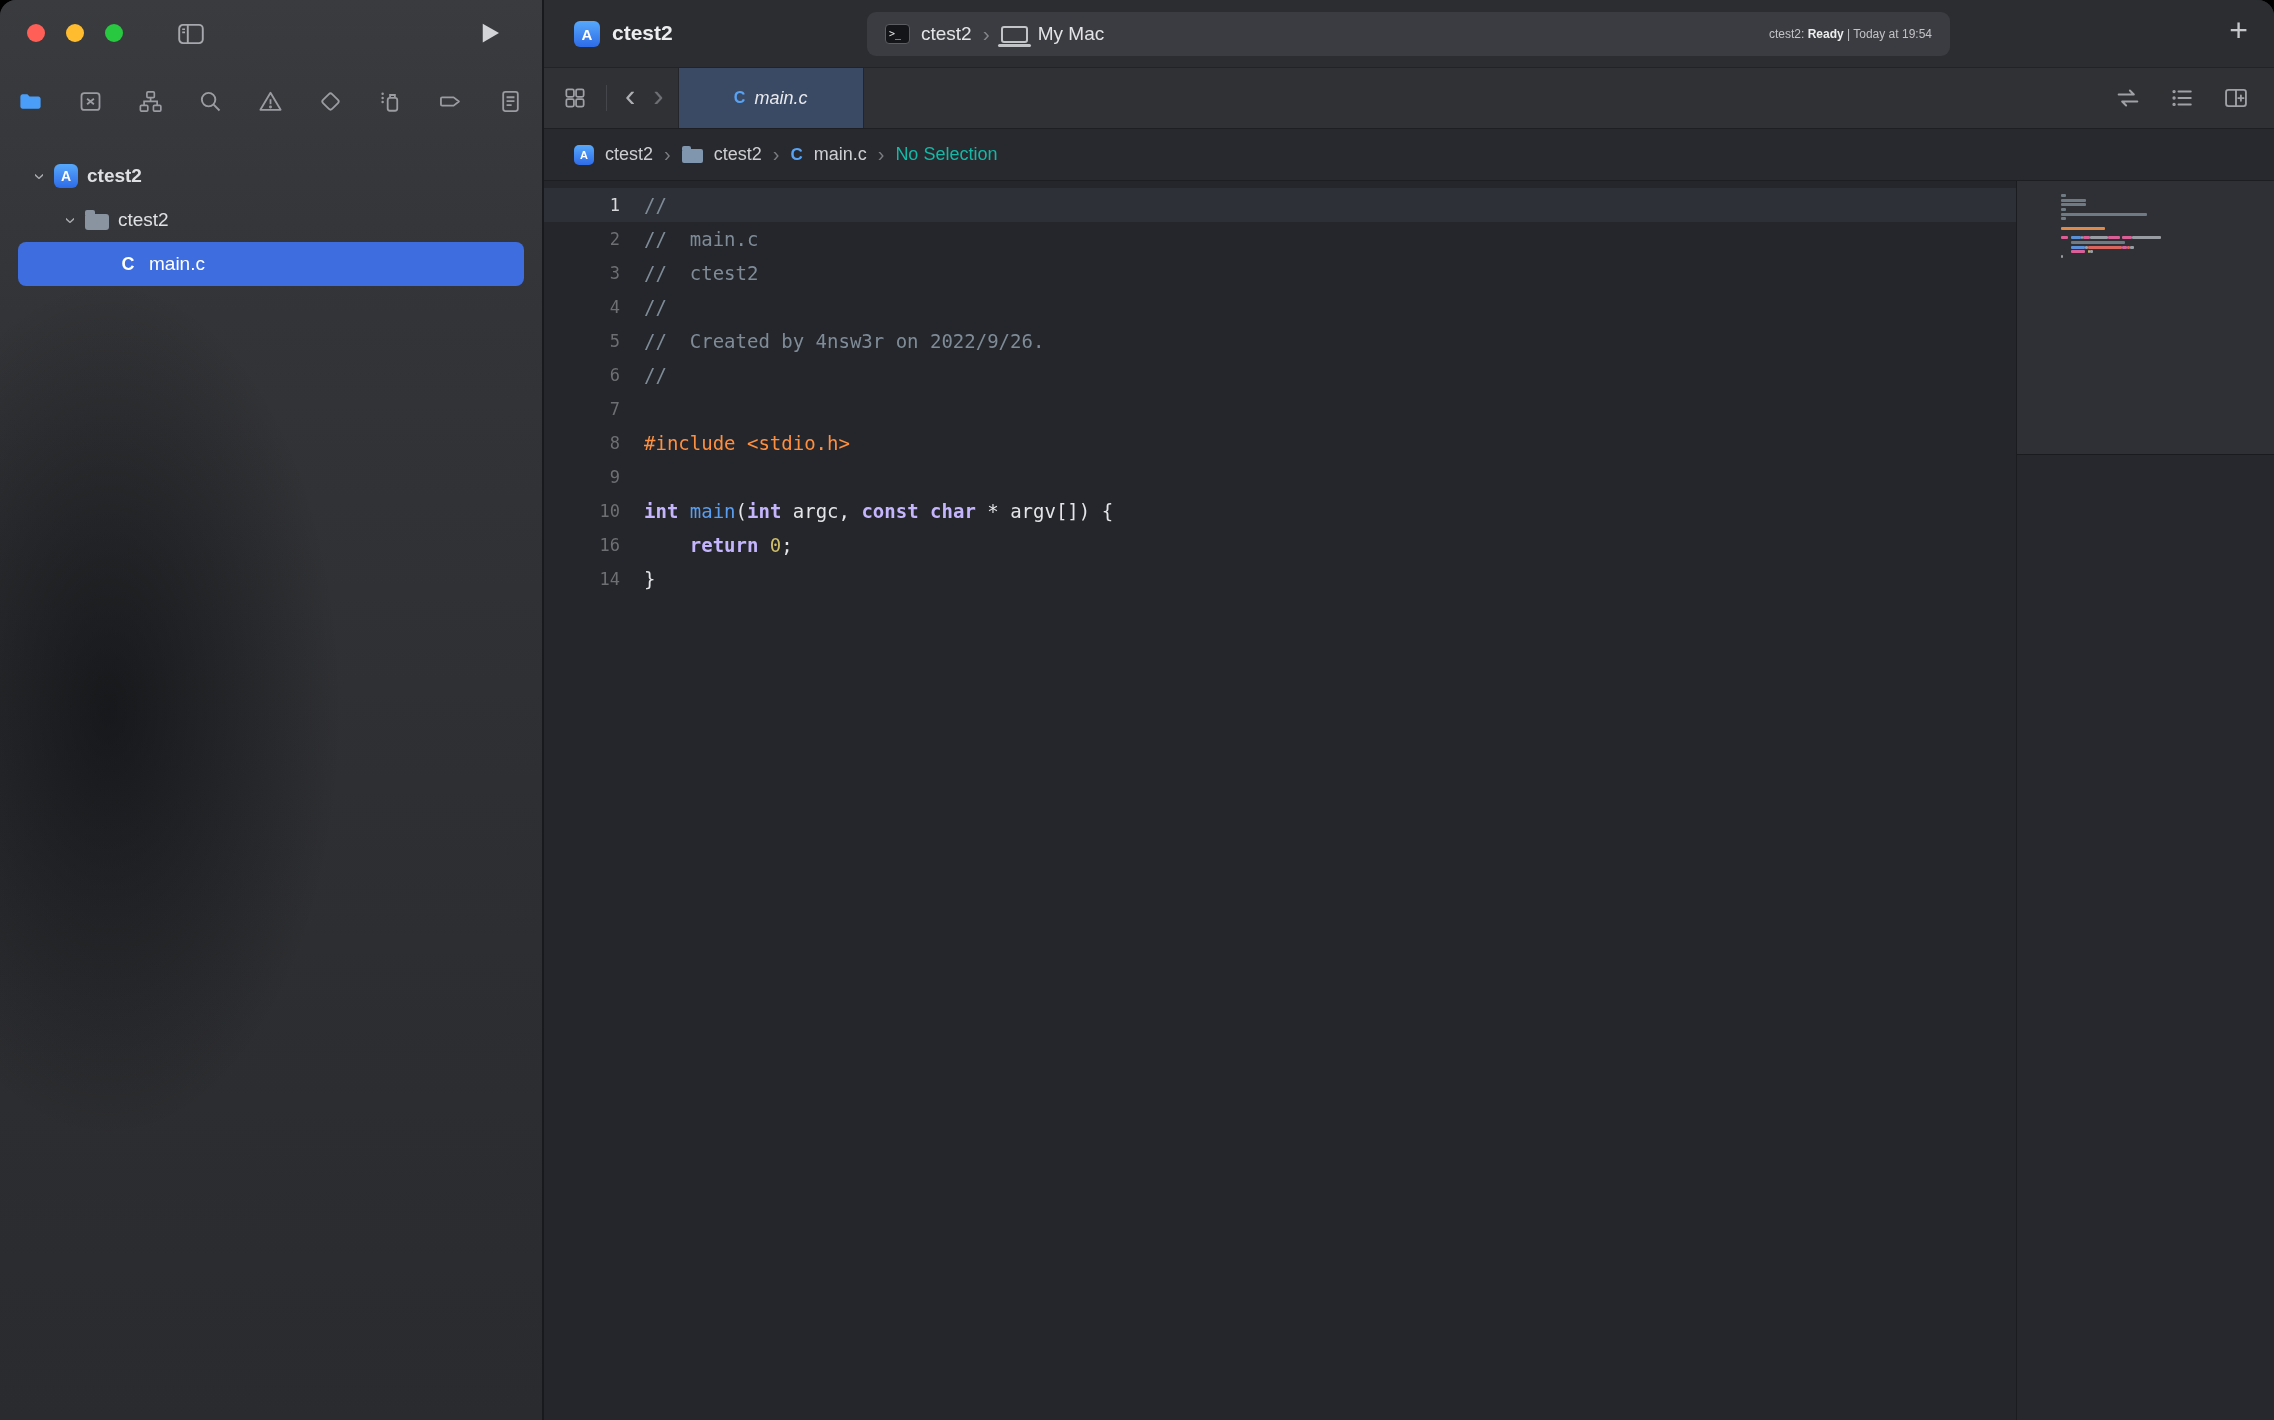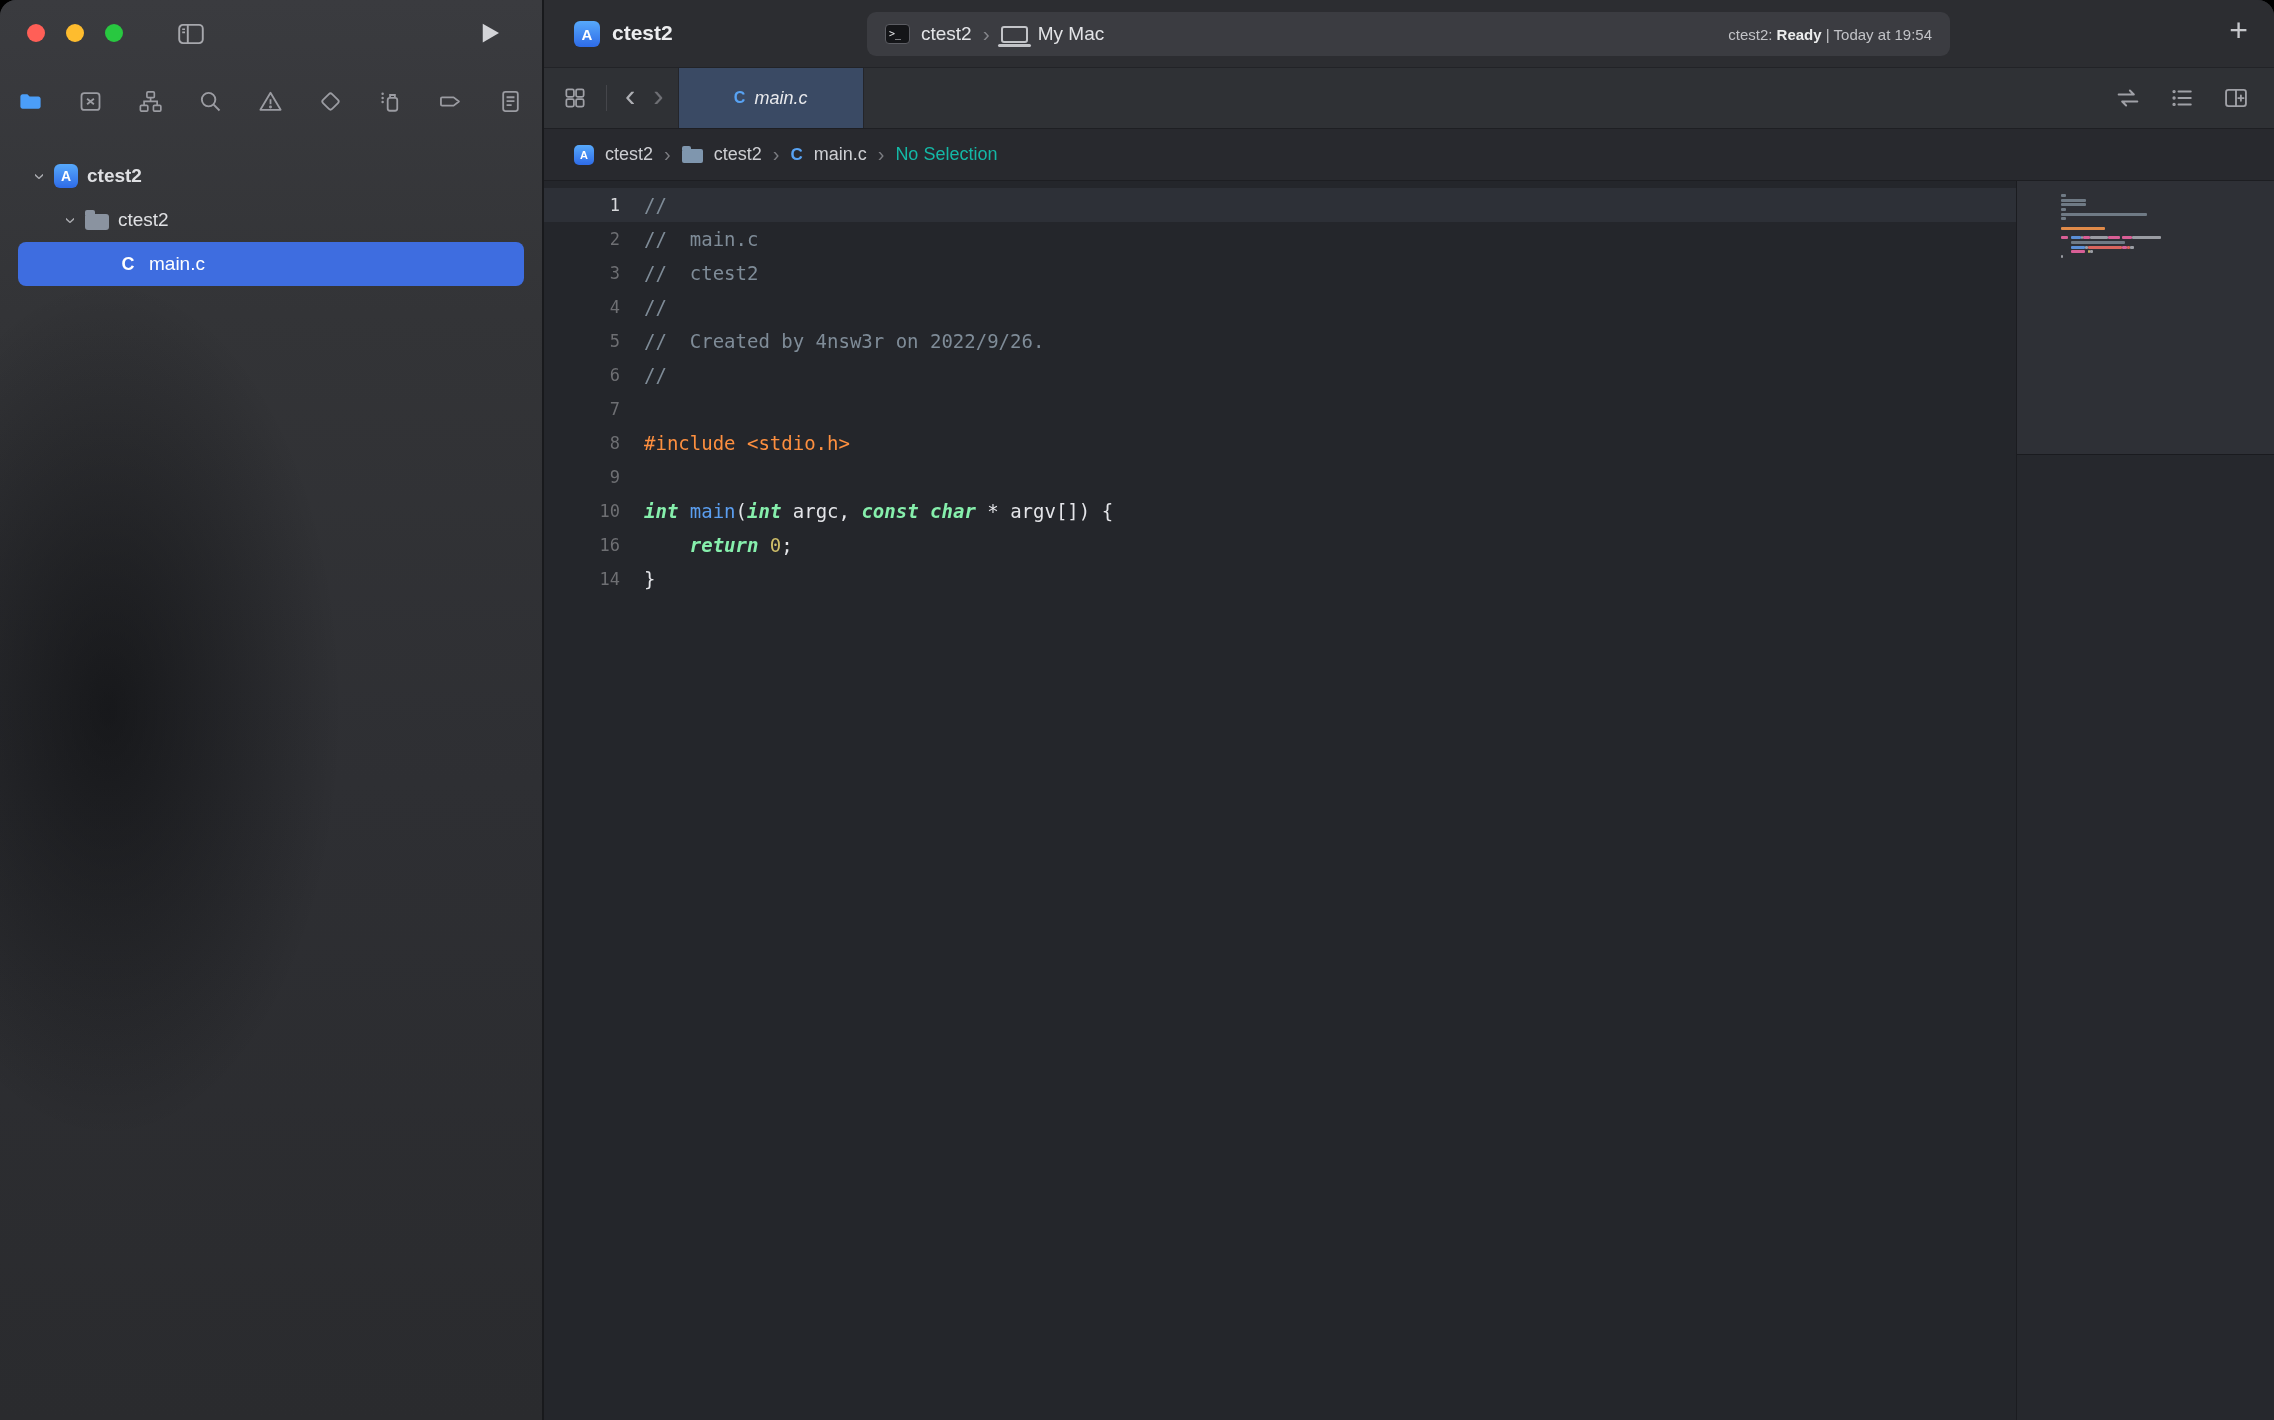--- a/index.html
+++ b/index.html
@@ -42,21 +42,21 @@
   .toolbar { position:relative; height:68px; background:#2c2d31; border-bottom:1px solid #222327; }
   .proj-icon { position:absolute; left:30px; top:21px; width:26px; height:26px; border-radius:6px; background:linear-gradient(180deg,#57a9fb,#2e6be8); color:#fff; font-weight:bold; font-size:15px; display:flex; align-items:center; justify-content:center; }
   .proj-title { position:absolute; left:68px; top:21px; font-size:21px; font-weight:700; color:#ecedef; }
   .scheme-pill { position:absolute; left:323px; top:12px; width:1083px; height:44px; border-radius:9px; background:#3b3c41; display:flex; align-items:center; padding:0 18px; }
   .term-ic { width:25px; height:20px; border-radius:4px; background:#141518; border:1px solid #5c5d63; color:#e8e9ec; font-family:"DejaVu Sans Mono",monospace; font-size:10px; line-height:17px; padding-left:3px; }
   .scheme-name { margin-left:11px; font-size:19px; color:#e3e4e7; }
   .pill-chev { margin:0 11px; color:#85868b; font-size:21px; }
   .laptop { width:27px; height:17px; border:2px solid #c3c4c8; border-radius:3px; position:relative; margin-right:10px; }
   .laptop::after { content:""; position:absolute; left:-5px; right:-5px; bottom:-6px; height:3px; background:#c3c4c8; border-radius:2px; }
   .scheme-dest { font-size:19px; color:#e3e4e7; }
-  .status { margin-left:auto; font-size:15px; color:#c2c3c7; }
+  .status { margin-left:auto; font-size:12px; color:#c2c3c7; }
   .status .state { font-weight:700; color:#eceded; }
   .plus-btn { position:absolute; right:26px; top:14px; font-size:32px; font-weight:300; color:#c6c7cb; line-height:1; }
 
   .tabbar { position:relative; height:61px; background:#2f3135; border-bottom:1px solid #1e1f23; display:flex; align-items:stretch; }
   .tab-tools { display:flex; align-items:center; padding-left:18px; gap:18px; }
   .tools-div { width:1px; height:26px; background:#45464b; }
   .nav-arrow { font-size:31px; line-height:1; padding-bottom:5px; }
   .nav-back { color:#aeafb4; } .nav-fwd { color:#6e6f74; }
   .tab { margin-left:14px; width:186px; background:#3a4a64; border-left:1px solid #24252a; border-right:1px solid #24252a; display:flex; align-items:center; justify-content:center; gap:9px; }
   .tab-cicon { color:#58a3f4; font-weight:700; font-size:16px; }
@@ -72,21 +72,21 @@
   .crumb-last { color:#14b8a6; }
 
   
   .editor { position:absolute; left:0; top:181px; right:0; bottom:0; background:#24262b; }
   .code { position:absolute; left:0; top:0; right:258px; bottom:0; overflow:hidden; padding-top:7px; }
   .code-line { position:relative; height:34px; line-height:34px; white-space:pre; font-family:"DejaVu Sans Mono","Liberation Mono",monospace; font-size:19px; }
   .code-line.current { background:#2d3037; }
   .ln { position:absolute; left:0; top:0; width:76px; text-align:right; color:#6e6f73; font-size:17px; font-family:"DejaVu Sans Mono",monospace; }
   .code-line.current .ln { color:#d7d8db; }
   .lt { position:absolute; left:100px; top:0; }
-  .tk-com{color:#7F8C98;} .tk-pre{color:#FD8F3F;} .tk-kw{color:#86efac;font-weight:700;font-style:italic;}
+  .tk-com{color:#7F8C98;} .tk-pre{color:#FD8F3F;} .tk-kw{color:#c4b5fd;font-weight:700;}
   .tk-fn{color:#5B9EF0;} .tk-str{color:#FC6A5D;} .tk-esc{color:#FC5FA3;} .tk-num{color:#D0BF69;} .tk-pln{color:#E4E5E9;}
 
   .minimap { position:absolute; top:0; right:0; width:258px; bottom:0; background:#26282d; border-left:1px solid #1b1c20; }
   .mini-visible { position:absolute; top:0; left:0; right:0; height:274px; background:#2e3036; border-bottom:1px solid #1a1b1f; }
   .mini-lines { position:absolute; top:13px; left:44px; }
   .mini-row { height:3px; margin-bottom:1.7px; display:flex; }
   .mini-tok { height:3px; border-radius:1px; }
 
   svg { display:block; }
 </style>

